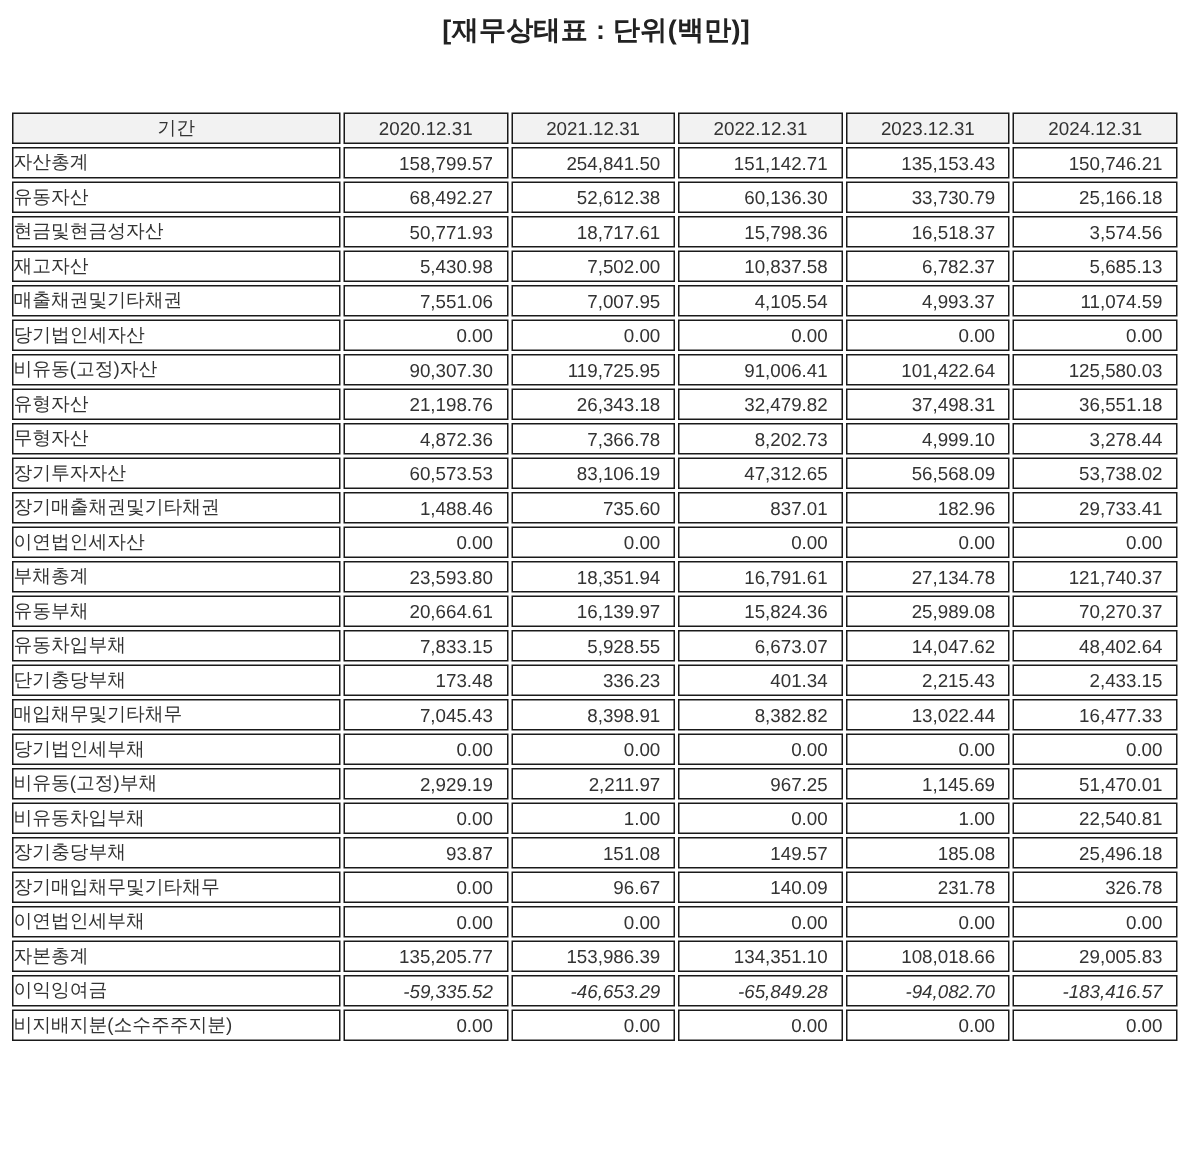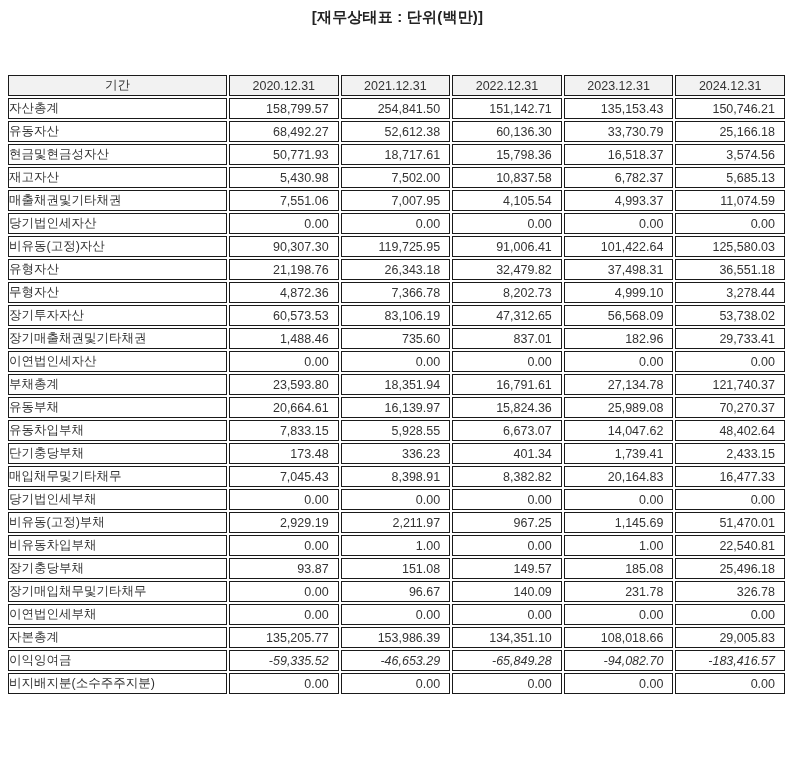--- a/index.html
+++ b/index.html
@@ -11,21 +11,21 @@
     overflow: hidden;
   }
   .page {
     width: 795px;
     height: 775px;
     position: relative;
   }
   .title {
     padding-top: 8px;
     text-align: center;
-    font-size: 15px;
+    font-size: 18px;
     font-weight: 600;
     color: #222222;
     letter-spacing: 0.2px;
   }
   table.fin {
     position: absolute;
     left: 6px;
     top: 73px;
     width: 781px;
     border-collapse: separate;
@@ -188,29 +188,29 @@
           <td class="val">5,928.55</td>
           <td class="val">6,673.07</td>
           <td class="val">14,047.62</td>
           <td class="val">48,402.64</td>
         </tr>
         <tr>
           <td class="label">단기충당부채</td>
           <td class="val">173.48</td>
           <td class="val">336.23</td>
           <td class="val">401.34</td>
-          <td class="val">1,739.41</td>
+          <td class="val">2,215.43</td>
           <td class="val">2,433.15</td>
         </tr>
         <tr>
           <td class="label">매입채무및기타채무</td>
           <td class="val">7,045.43</td>
           <td class="val">8,398.91</td>
           <td class="val">8,382.82</td>
-          <td class="val">20,164.83</td>
+          <td class="val">13,022.44</td>
           <td class="val">16,477.33</td>
         </tr>
         <tr>
           <td class="label">당기법인세부채</td>
           <td class="val">0.00</td>
           <td class="val">0.00</td>
           <td class="val">0.00</td>
           <td class="val">0.00</td>
           <td class="val">0.00</td>
         </tr>

